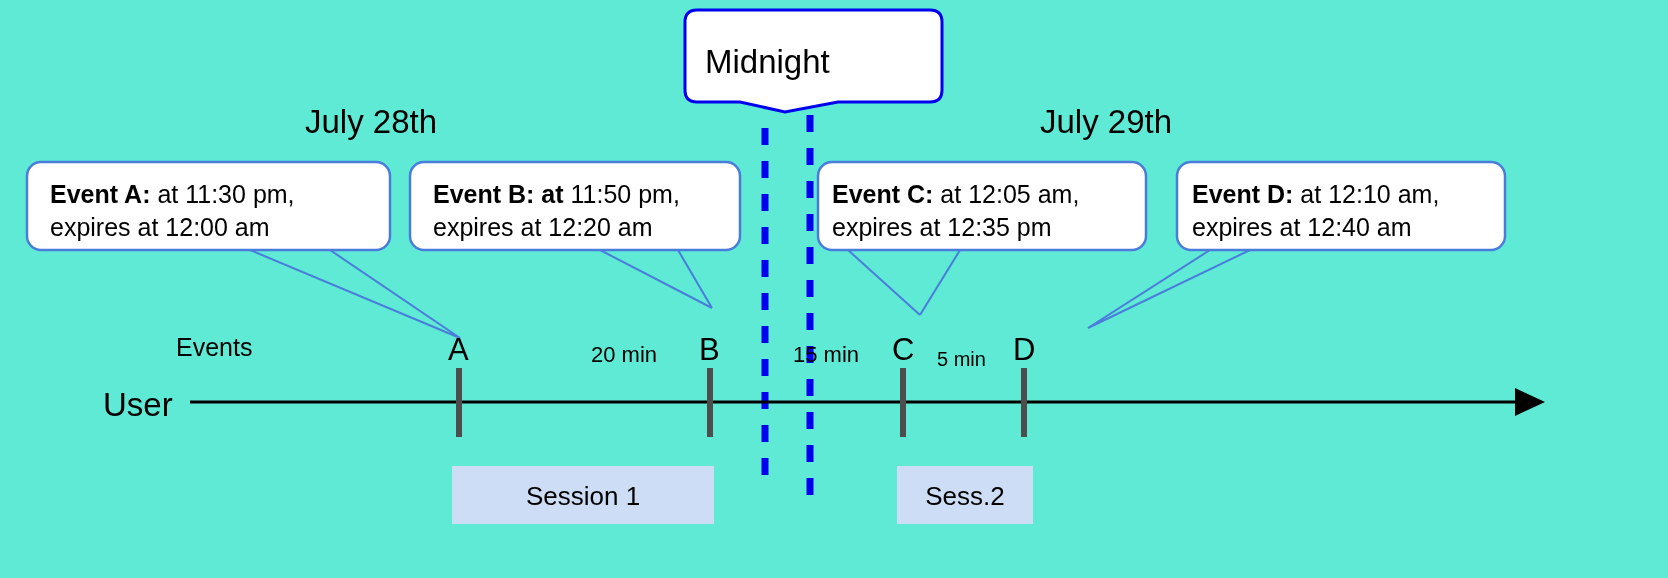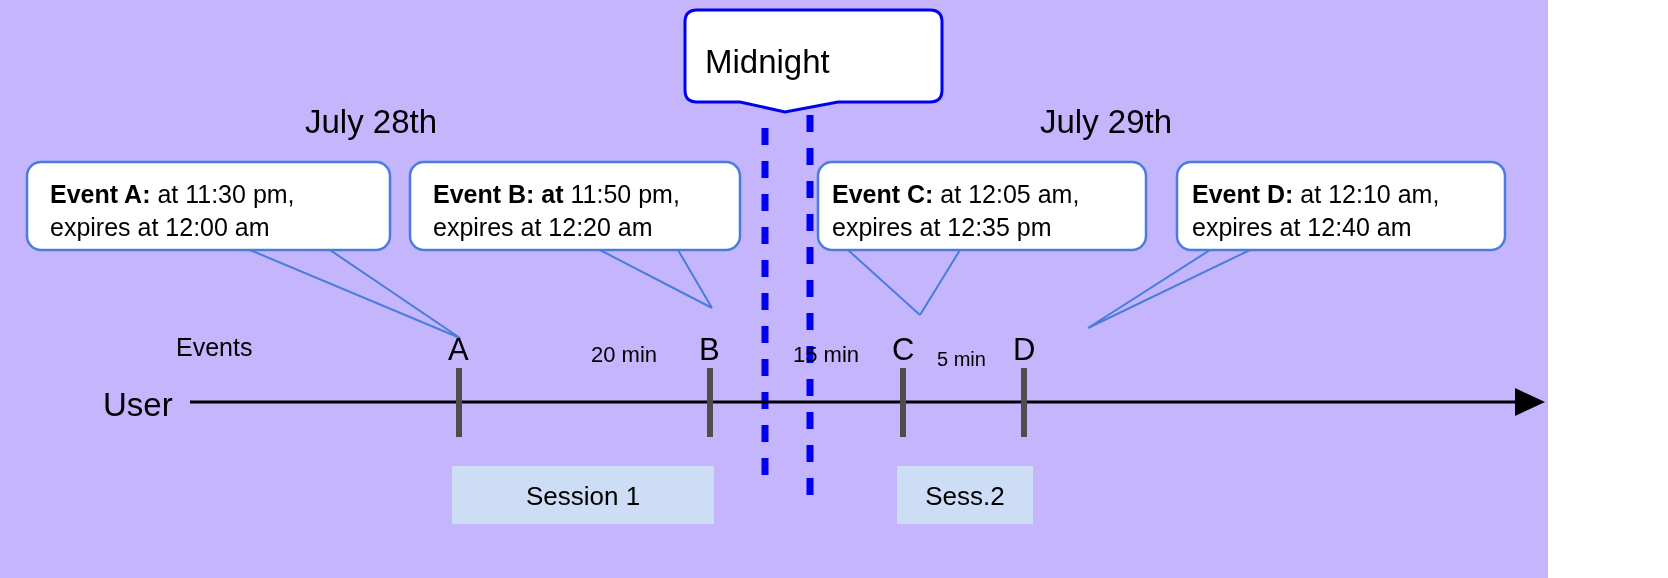--- a/index.html
+++ b/index.html
@@ -6,23 +6,23 @@
     margin: 0;
     padding: 0;
     background: #ffffff;
   }
   body {
     font-family: "Liberation Sans", sans-serif;
     color: #000000;
   }
   #canvas {
     position: relative;
-    width: 1548px;
+    width: 1668px;
     height: 578px;
-    background: #c4b5fd;
+    background: #5eead4;
     overflow: hidden;
   }
   svg.layer {
     position: absolute;
     top: 0;
     left: 0;
     width: 1668px;
     height: 578px;
   }
   .callout-box {

